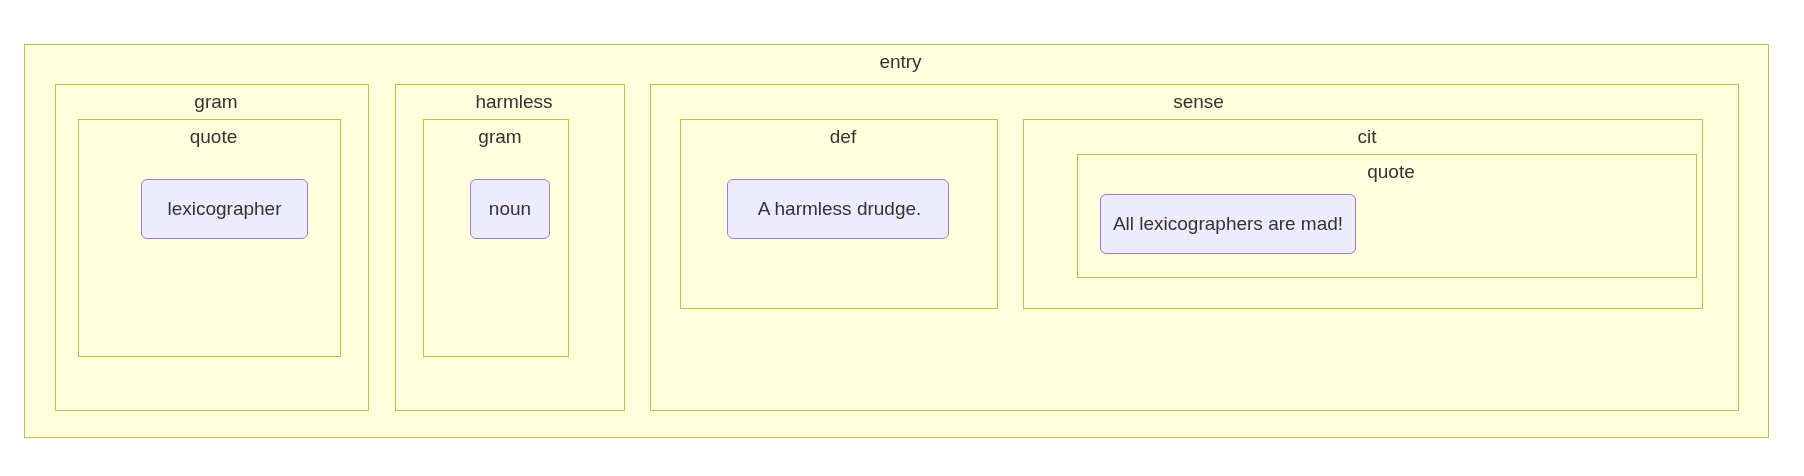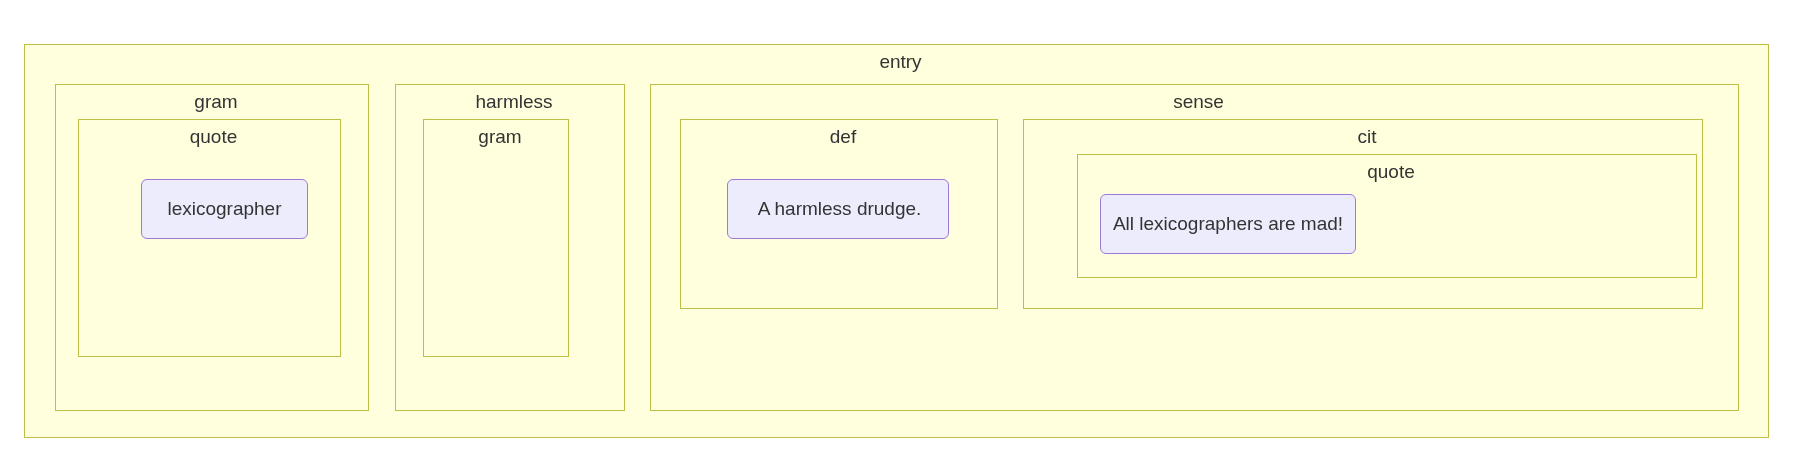--- a/index.html
+++ b/index.html
@@ -121,16 +121,17 @@
 
   <div class="cluster" id="cl-cit">
     <div class="cluster-label">cit</div>
   </div>
 
   <div class="cluster" id="cl-quote">
     <div class="cluster-label">quote</div>
   </div>
 
   <div class="node" id="nd-orth">lexicographer</div>
+  <div class="node" id="nd-gram">noun</div>
   <div class="node" id="nd-def">A harmless drudge.</div>
   <div class="node" id="nd-quote">All lexicographers are mad!</div>
 
 </div>
 
 </body></html>

